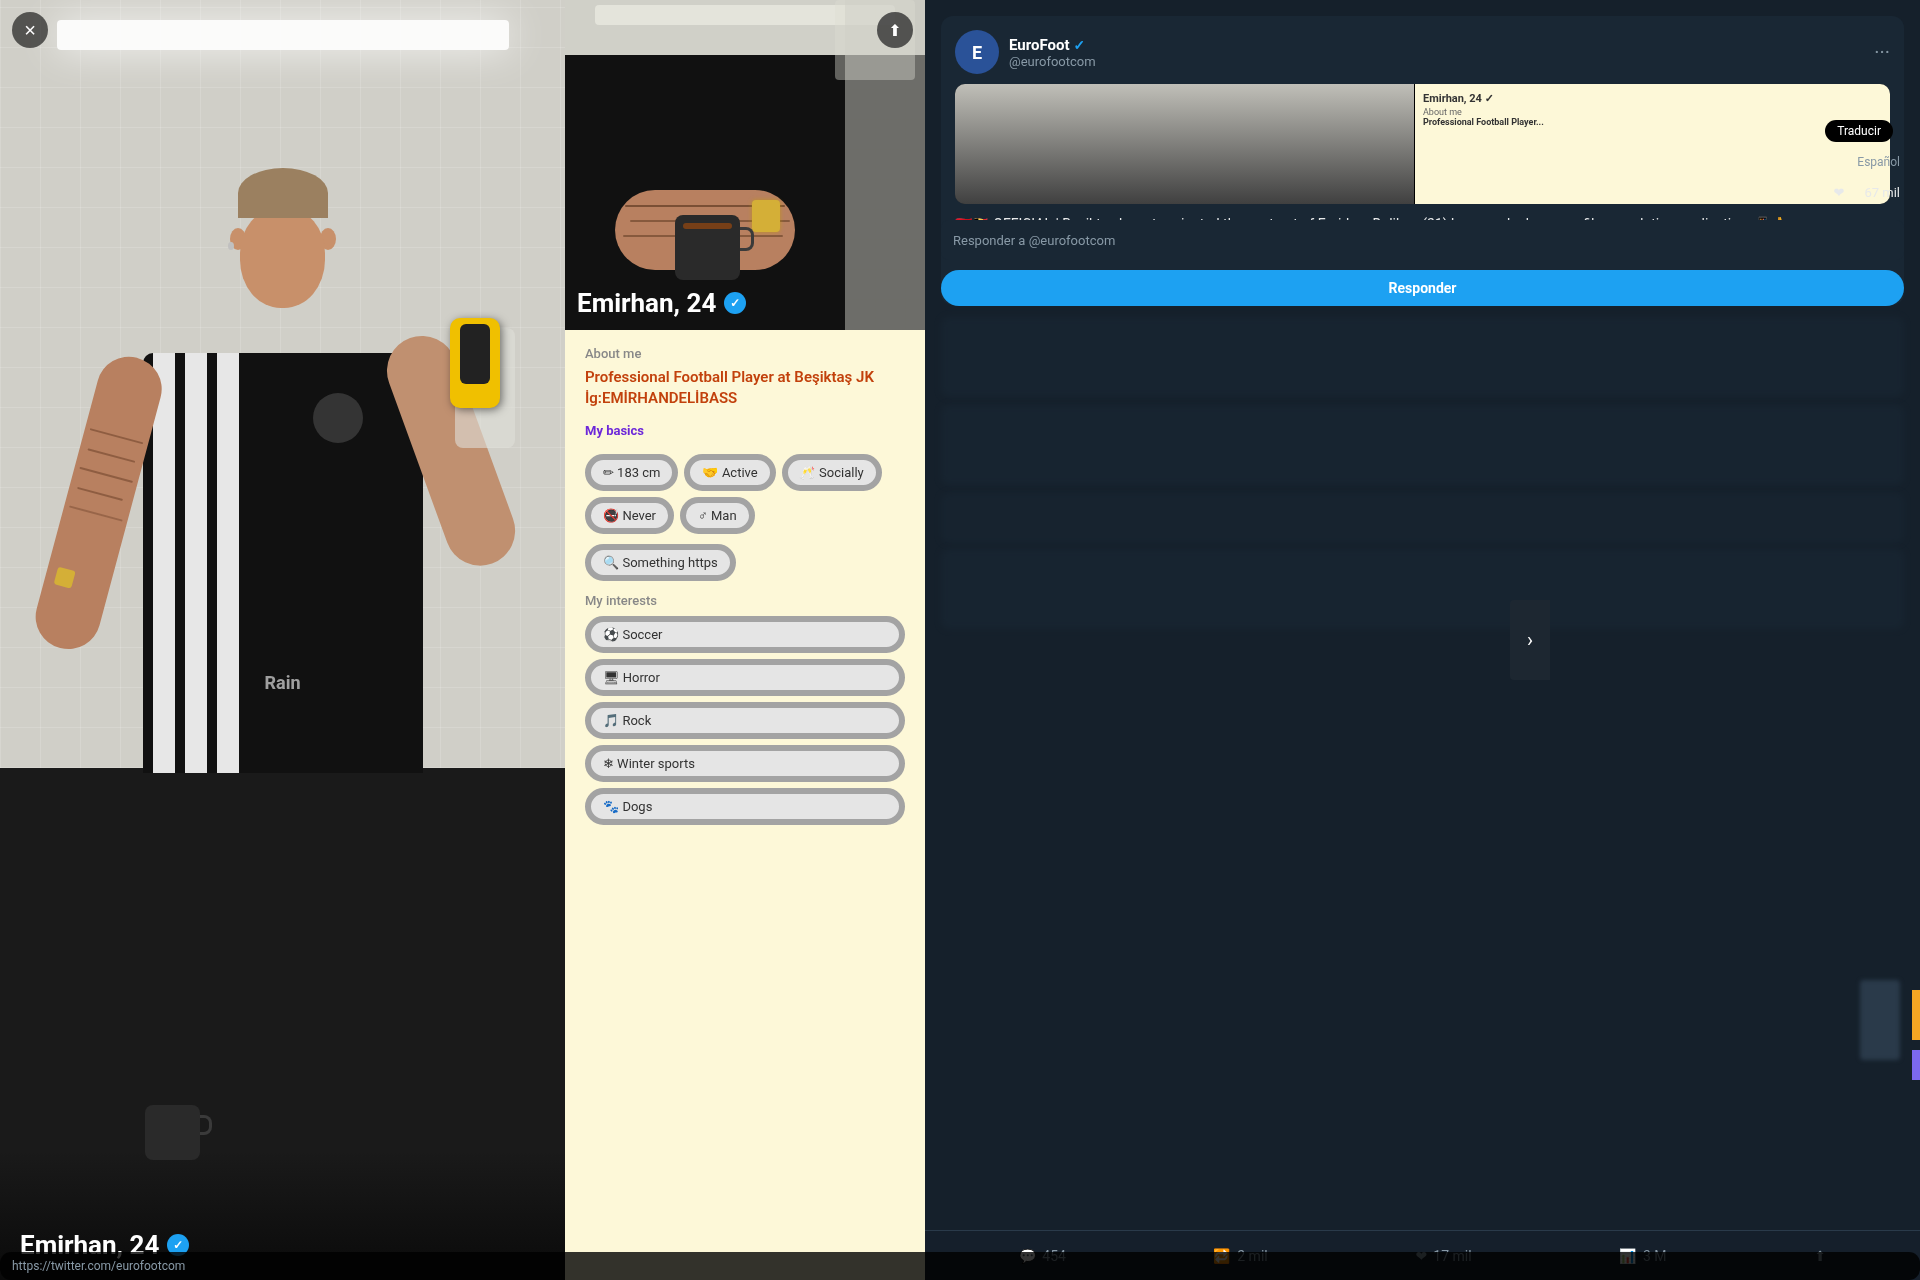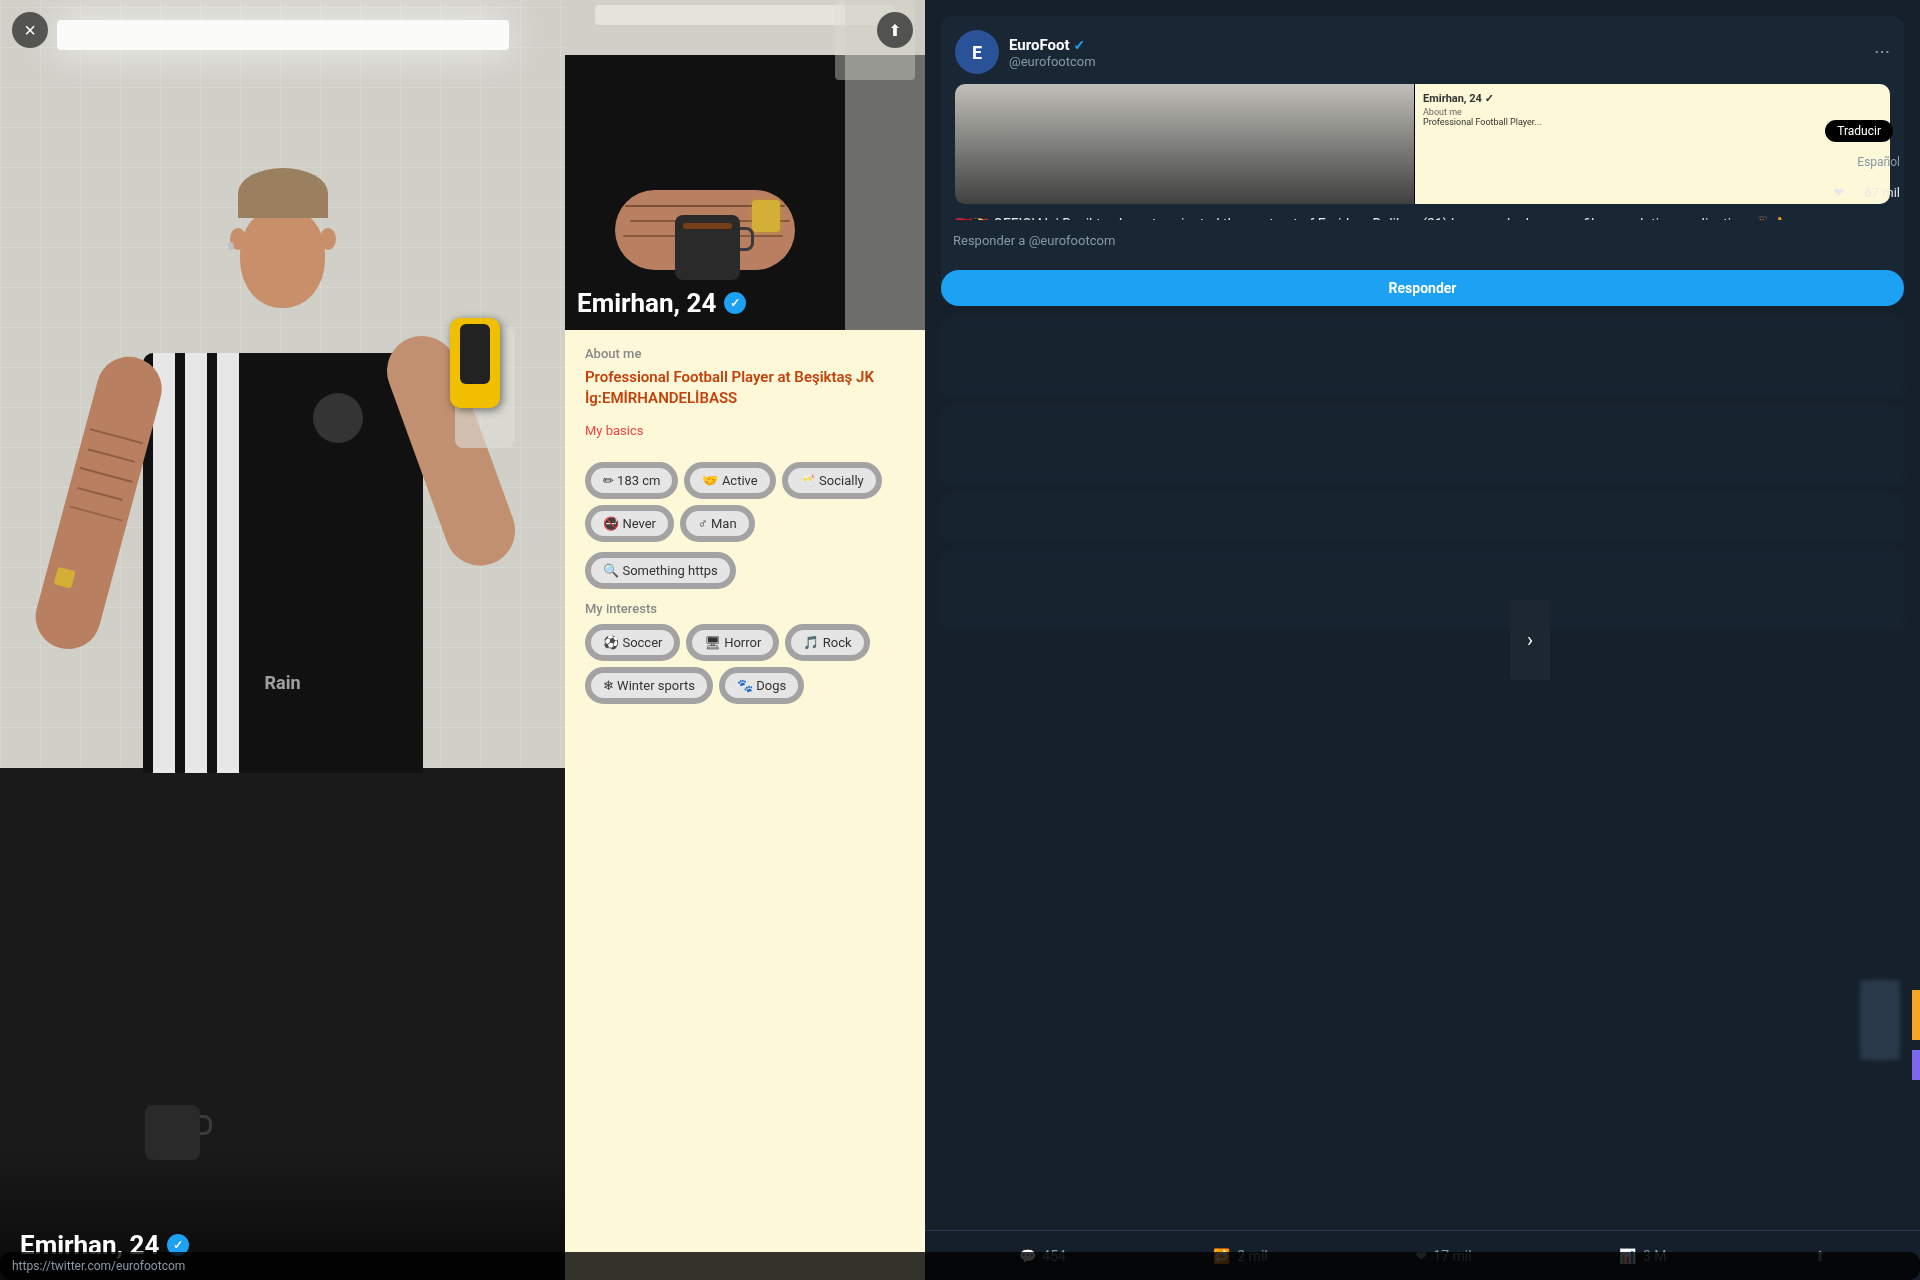--- a/index.html
+++ b/index.html
@@ -152,23 +152,23 @@
     .about-me-text {
       font-size: 15px;
       color: #c2410c;
       font-weight: 600;
       line-height: 1.4;
       margin-bottom: 14px;
     }
 
     .basics-label {
       font-size: 13px;
-      color: #ef4444;
-      font-weight: 400;
-      margin-bottom: 24px;
+      color: #6d28d9;
+      font-weight: 700;
+      margin-bottom: 16px;
     }
 
     .basics-tags {
       display: flex;
       flex-wrap: wrap;
       gap: 6px;
       margin-bottom: 10px;
     }
 
     .tag {
@@ -188,20 +188,21 @@
       font-size: 13px;
       color: #888;
       font-weight: 500;
       margin-bottom: 8px;
     }
 
     .interests-tags {
       display: flex;
       flex-wrap: wrap;
       gap: 6px;
+      flex-direction: column;
     }
 
     
     .tweet-card {
       background: #192734;
       border-radius: 12px;
       padding: 14px;
       margin-bottom: 12px;
     }
 
@@ -630,21 +631,21 @@
         </div>
         <div class="tweet-more-btn">···</div>
       </div>
 
       <div class="tweet-image-preview">
         <div class="tweet-img-left" style="background:linear-gradient(180deg,#c0bfb8 0%,#404040 100%);"></div>
         <div style="width:1px;background:#000;"></div>
         <div class="tweet-img-right" style="background:#fdf8d8;padding:8px;font-size:9px;color:#333;overflow:hidden;">
           <div style="font-weight:700;font-size:11px;">Emirhan, 24 ✓</div>
           <div style="color:#666;margin-top:2px;font-size:9px;">About me</div>
-          <div style="font-size:9px;font-weight:400;">Professional Football Player...</div>
+          <div style="font-size:9px;font-weight:700;">Professional Football Player...</div>
         </div>
       </div>
 
       <div class="tweet-text">🇹🇷🇧🇪 OFFICIAL | Beşiktaş have terminated the contract of Emirhan Delibaş (21) because he has a profile on a dating application. 📱🙏</div>
 
       <div class="tweet-meta">
         <span>2:16 p. m. · 19 feb. 2024</span> · <span>3,7 M</span>
       </div>
       <div style="color:#8899a6;font-size:11px;margin-bottom:8px;">Reproducciones</div>
     </div>

